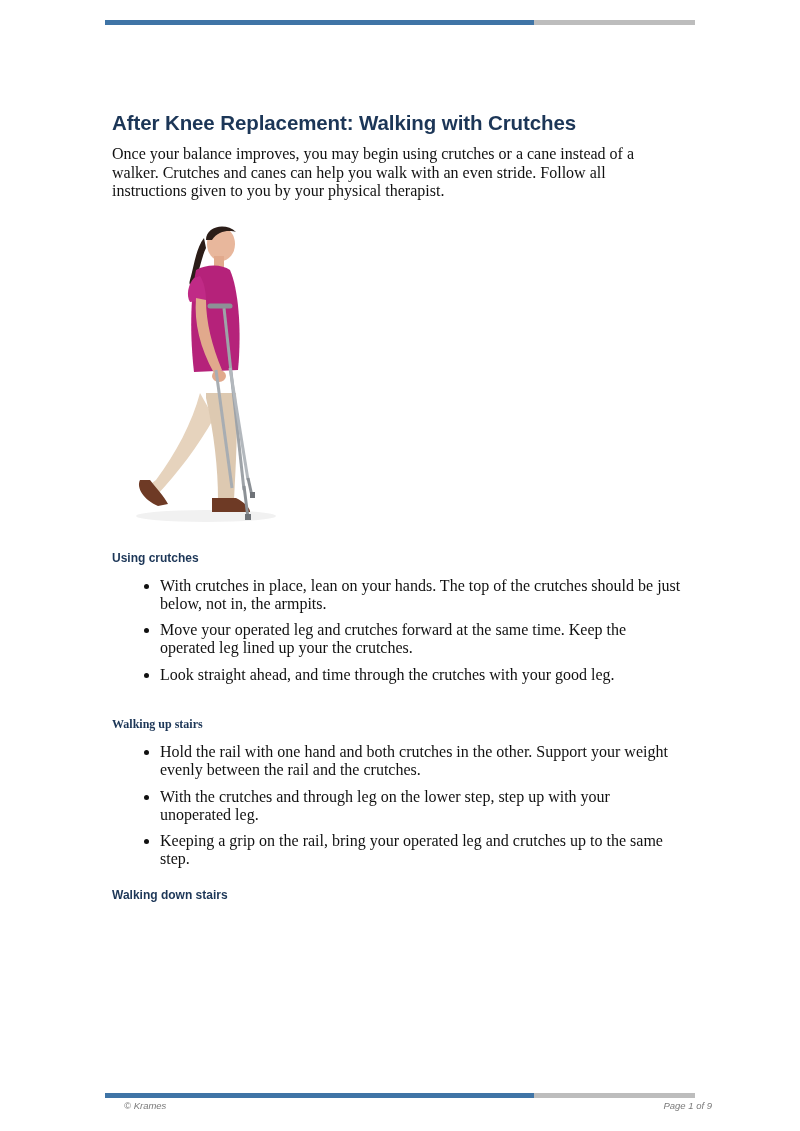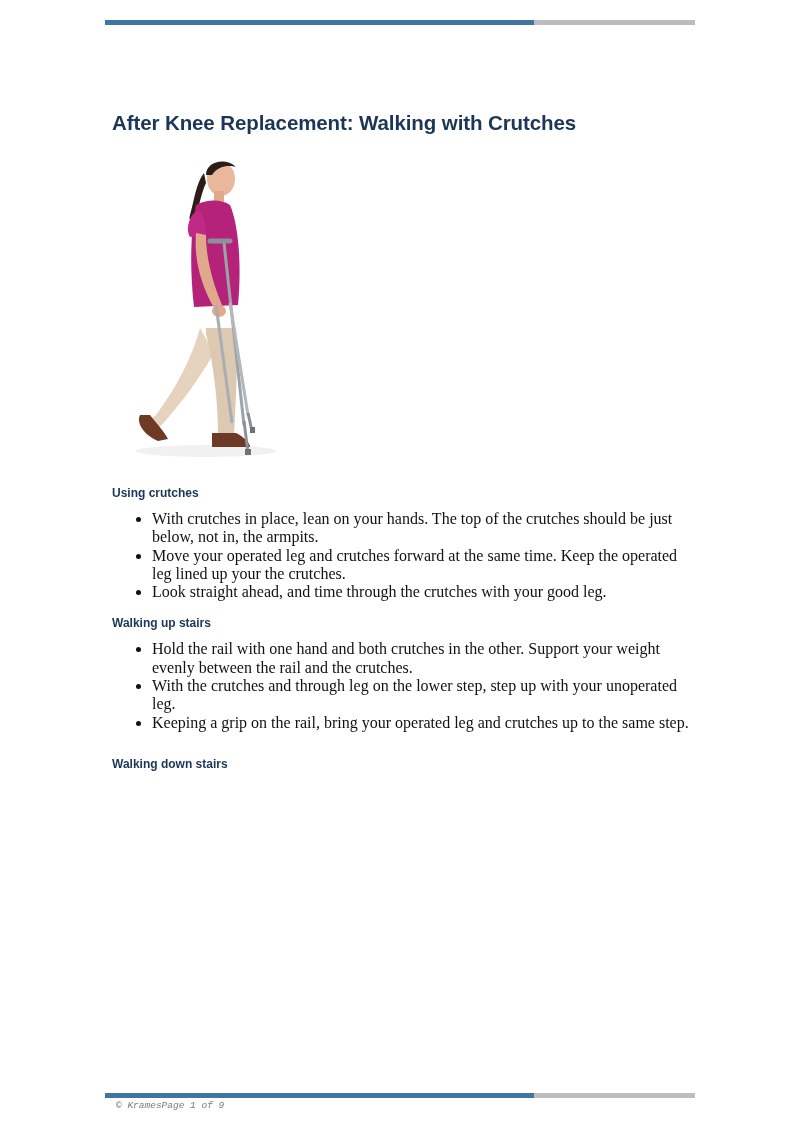--- a/index.html
+++ b/index.html
@@ -56,54 +56,55 @@
     }
     h2 {
       font-family: "Liberation Sans", sans-serif;
       font-weight: bold;
       font-size: 12px;
       color: #1c3657;
       margin: 0;
       line-height: 22px;
     }
     h2.s1 { margin-top: 14px; }
-    h2.s2 { margin-top: 11px; }
-    h2.s3 { margin-top: 21px; }
+    h2.s2 { margin-top: 29px; font-family: Liberation Serif, serif; }
+    h2.s3 { margin-top: 15px; }
     ul {
       margin: 6px 0 0 0;
       padding: 0 0 0 40px;
       font-size: 16px;
       line-height: 18.3px;
       width: 540px;
     }
-    ul li { margin: 0; padding: 0; }
+    ul li { margin: 8px; padding: 0; }
 
     .footer {
       position: absolute;
       top: 1100px;
-      left: 116px;
+      left: 124px;
       width: 588px;
-      font-family: Liberation Mono, monospace;
+      font-family: Liberation Sans, sans-serif;
       font-style: italic;
       font-size: 9.5px;
       color: #7a7a7a;
       display: flex;
-      justify-content: flex-start;
+      justify-content: space-between;
     }
   </style>
 </head>
 <body>
 
 <div class="bar top-bar">
   <div class="blue"></div>
   <div class="gray"></div>
 </div>
 
 <div class="content">
   <h1>After Knee Replacement: Walking with Crutches</h1>
+  <p class="intro">Once your balance improves, you may begin using crutches or a cane instead of a walker. Crutches and canes can help you walk with an even stride. Follow all instructions given to you by your physical therapist.</p>
 
   <div class="figure" title="Illustration of a woman in a magenta top and beige pants walking with underarm crutches">
     <svg width="150" height="315" viewBox="0 0 150 315" xmlns="http://www.w3.org/2000/svg">
 
       <ellipse cx="80" cy="298" rx="70" ry="6" fill="#f1f1f1"></ellipse>
 
       <path d="M78 20 C70 30, 68 48, 64 62 C62 68, 66 70, 70 62 C74 50, 76 38, 80 30 Z" fill="#2b1d18"></path>
 
       <ellipse cx="95" cy="26" rx="14" ry="17" fill="#e8b79c"></ellipse>
       <path d="M80 22 C80 8, 100 4, 110 14 C104 12, 92 12, 86 22 Z" fill="#2b1d18"></path>

